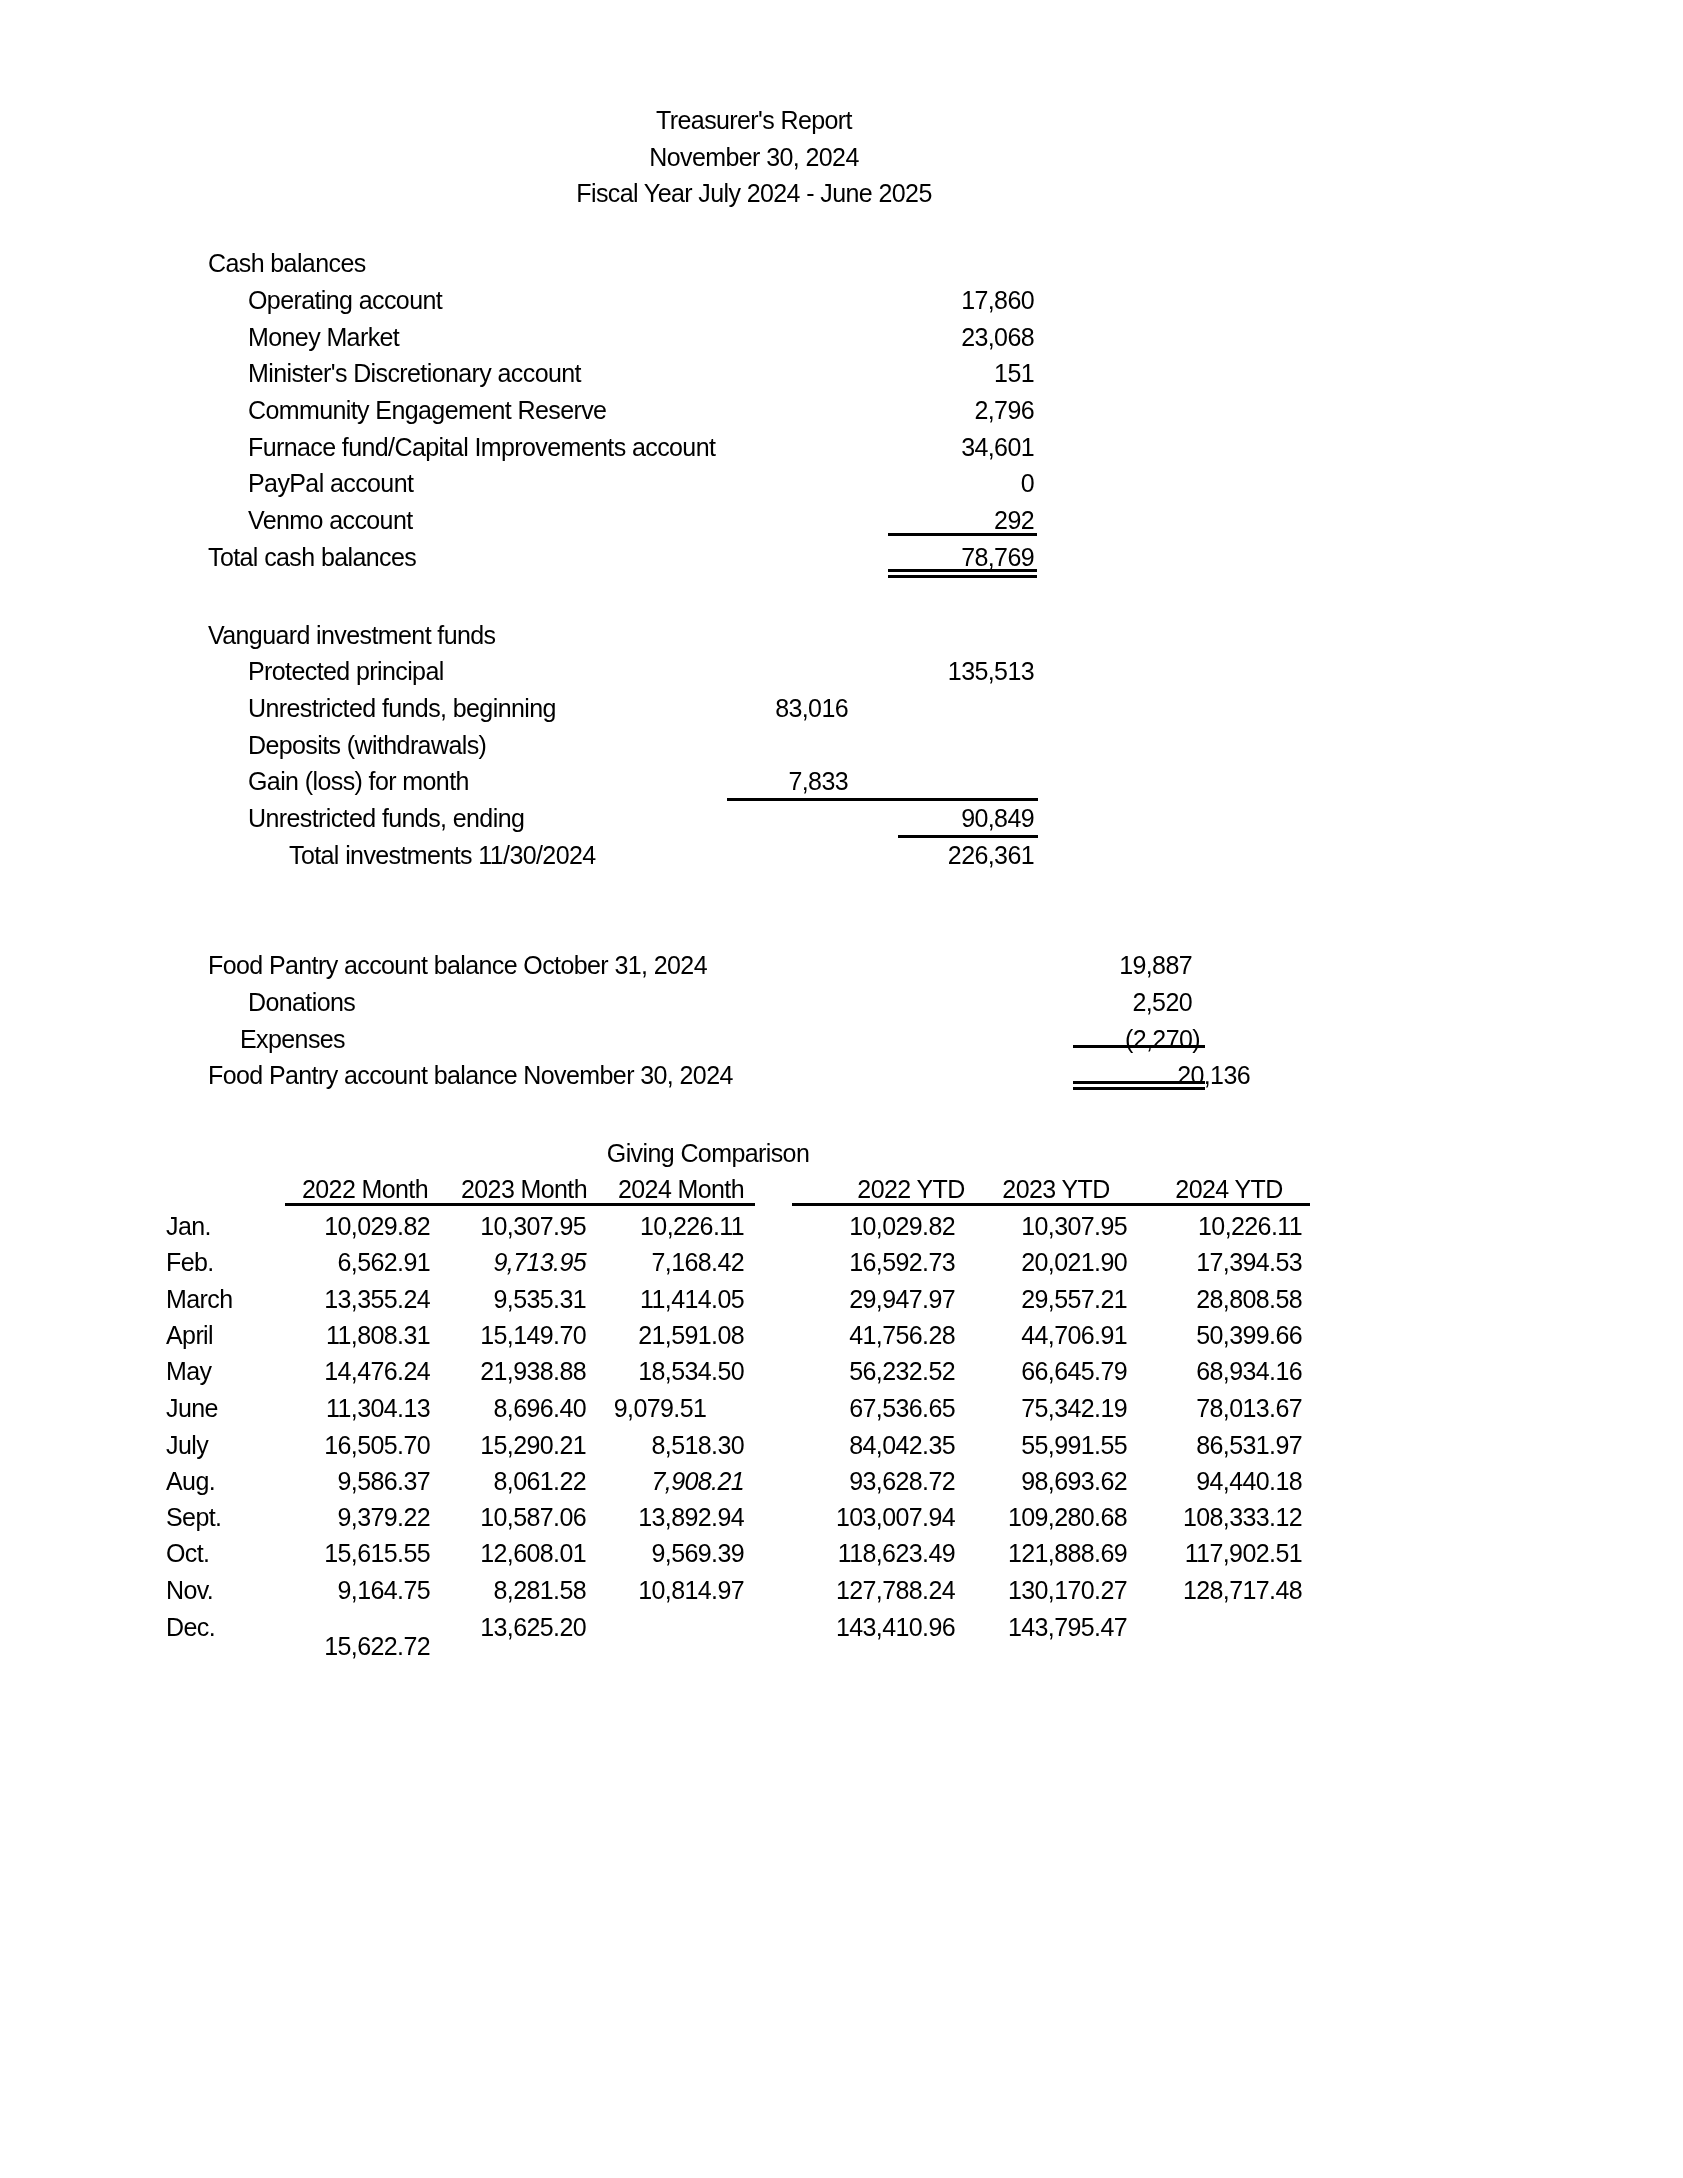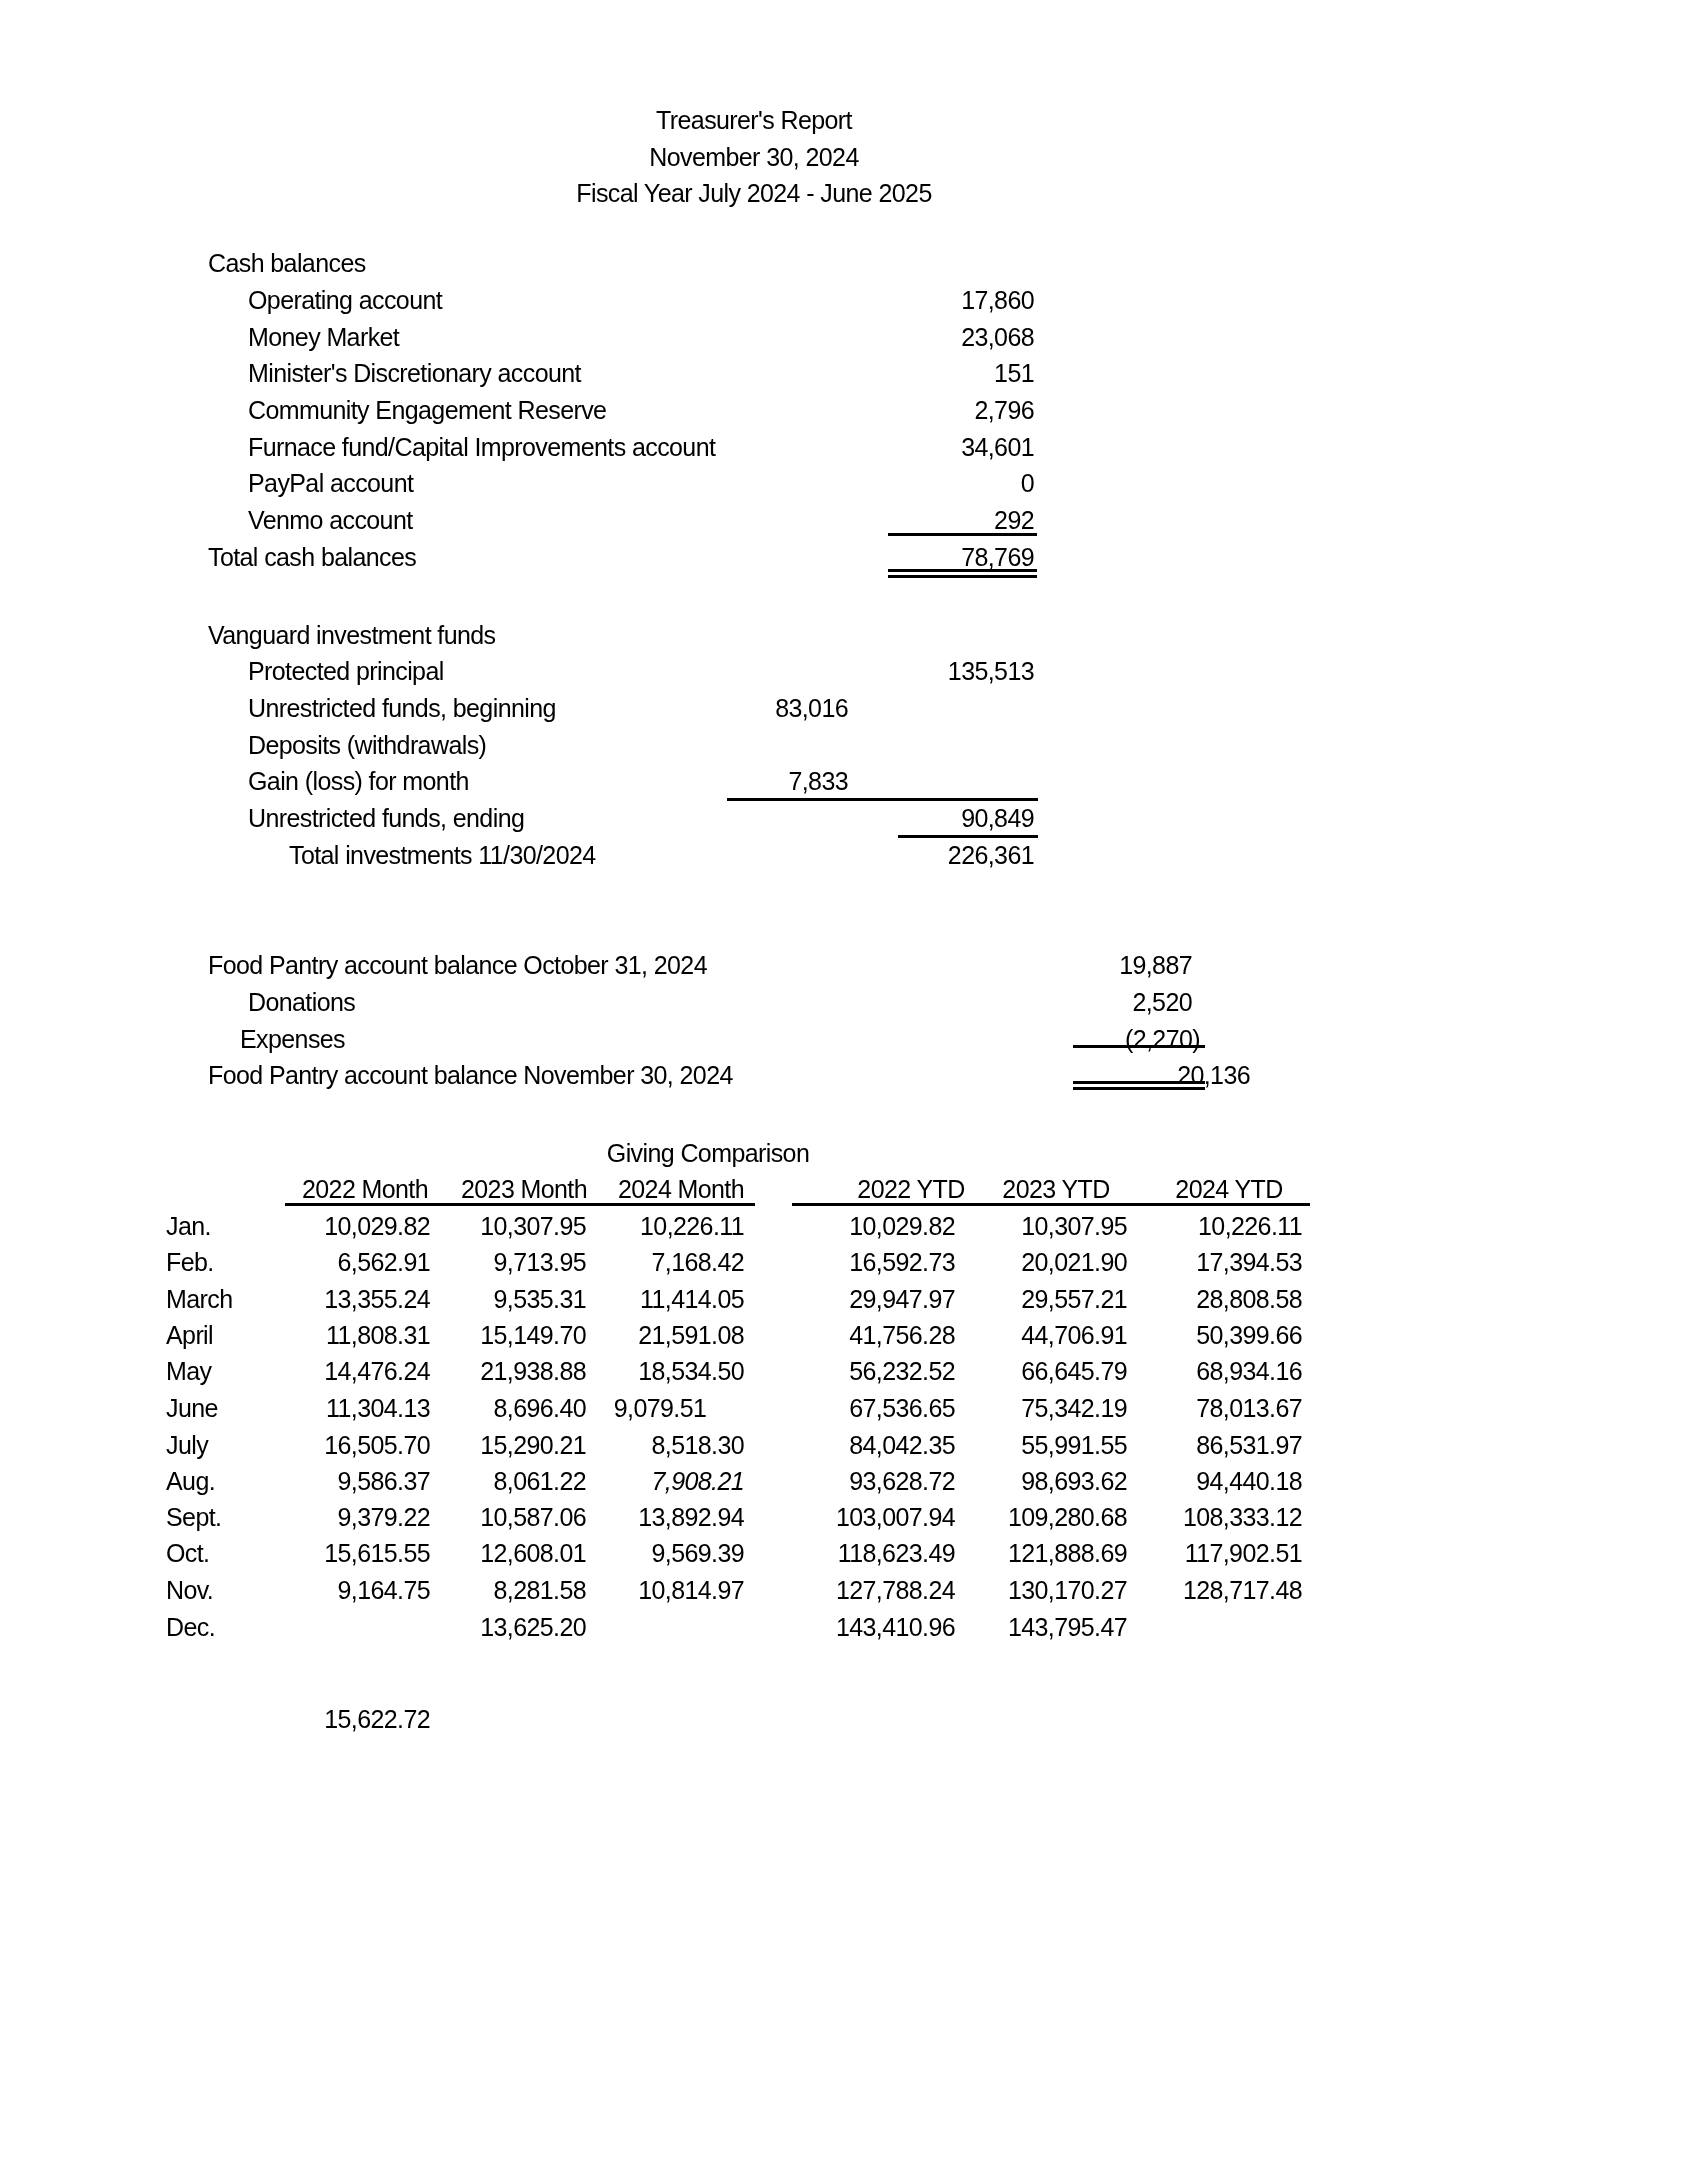--- a/index.html
+++ b/index.html
@@ -113,21 +113,21 @@
         <div class="t r" style="left: 262px; width: 168px; top: 1211px;">10,029.82</div>
         <div class="t r" style="left: 418px; width: 168px; top: 1211px;">10,307.95</div>
         <div class="t r" style="left: 576px; width: 168px; top: 1211px;">10,226.11</div>
         <div class="t r" style="left: 787px; width: 168px; top: 1211px;">10,029.82</div>
         <div class="t r" style="left: 959px; width: 168px; top: 1211px;">10,307.95</div>
         <div class="t r" style="left: 1134px; width: 168px; top: 1211px;">10,226.11</div>
       </div>
       <div>
         <div class="t" style="left: 166px; top: 1247px;">Feb.</div>
         <div class="t r" style="left: 262px; width: 168px; top: 1247px;">6,562.91</div>
-        <div class="t r" style="left: 418px; width: 168px; top: 1247px;">9,713.95</div>
+        <div class="t r" style="left: 418px; width: 168px; top: 1247px; font-style: italic;">9,713.95</div>
         <div class="t r" style="left: 576px; width: 168px; top: 1247px;">7,168.42</div>
         <div class="t r" style="left: 787px; width: 168px; top: 1247px;">16,592.73</div>
         <div class="t r" style="left: 959px; width: 168px; top: 1247px;">20,021.90</div>
         <div class="t r" style="left: 1134px; width: 168px; top: 1247px;">17,394.53</div>
       </div>
       <div>
         <div class="t" style="left: 166px; top: 1284px;">March</div>
         <div class="t r" style="left: 262px; width: 168px; top: 1284px;">13,355.24</div>
         <div class="t r" style="left: 418px; width: 168px; top: 1284px;">9,535.31</div>
         <div class="t r" style="left: 576px; width: 168px; top: 1284px;">11,414.05</div>
@@ -202,21 +202,21 @@
         <div class="t" style="left: 166px; top: 1575px;">Nov.</div>
         <div class="t r" style="left: 262px; width: 168px; top: 1575px;">9,164.75</div>
         <div class="t r" style="left: 418px; width: 168px; top: 1575px;">8,281.58</div>
         <div class="t r" style="left: 576px; width: 168px; top: 1575px;">10,814.97</div>
         <div class="t r" style="left: 787px; width: 168px; top: 1575px;">127,788.24</div>
         <div class="t r" style="left: 959px; width: 168px; top: 1575px;">130,170.27</div>
         <div class="t r" style="left: 1134px; width: 168px; top: 1575px;">128,717.48</div>
       </div>
       <div>
         <div class="t" style="left: 166px; top: 1612px;">Dec.</div>
-        <div class="t r" style="left: 262px; width: 168px; top: 1704px;">15,622.72</div>
+        <div class="t r" style="left: 262px; width: 168px; top: 1631px;">15,622.72</div>
         <div class="t r" style="left: 418px; width: 168px; top: 1612px;">13,625.20</div>
         <div class="t r" style="left: 576px; width: 168px; top: 1612px;"></div>
         <div class="t r" style="left: 787px; width: 168px; top: 1612px;">143,410.96</div>
         <div class="t r" style="left: 959px; width: 168px; top: 1612px;">143,795.47</div>
         <div class="t r" style="left: 1134px; width: 168px; top: 1612px;"></div>
       </div>
     </div>
 </div>
 
 

